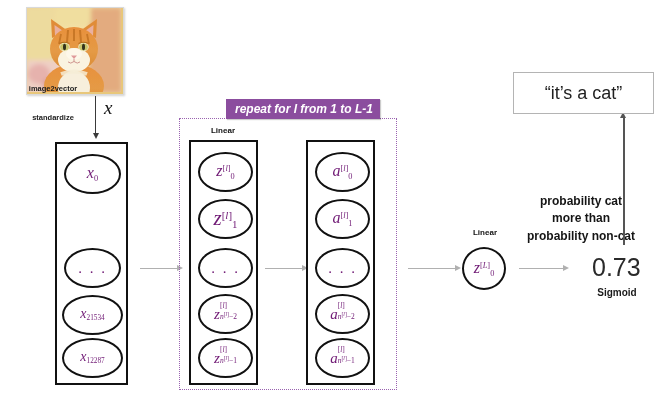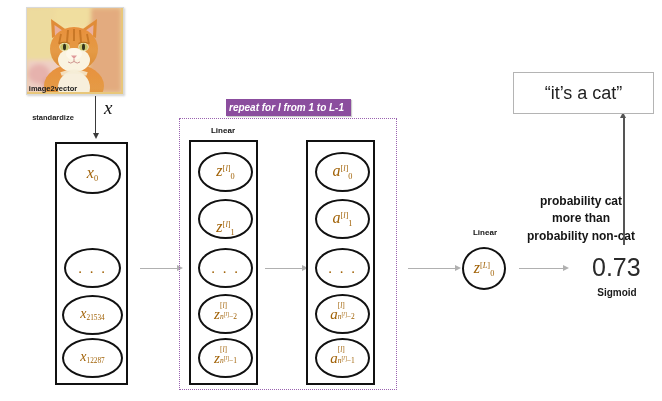--- a/index.html
+++ b/index.html
@@ -107,21 +107,21 @@
     position: absolute;
     border: 2.2px solid #111;
     border-radius: 50%;
     background: #fff;
     box-sizing: border-box;
     display: flex;
     align-items: center;
     justify-content: center;
     font-family: "Liberation Serif", serif;
     font-style: italic;
-    color: #a16207;
+    color: #701a75;
     line-height: 1;
   }
   .node .m { display: inline-block; position: relative; white-space: nowrap; }
   .node sub {
     font-size: 0.52em;
     font-style: normal;
     vertical-align: -0.32em;
   }
   .node sup {
     font-size: 0.52em;
@@ -174,22 +174,22 @@
     border: 1px dotted #9a63b0;
     box-sizing: border-box;
   }
   .repeat-banner {
     position: absolute;
     background: #8B4D9E;
     color: #ffffff;
     font-family: "Liberation Sans", sans-serif;
     font-style: italic;
     font-weight: bold;
-    font-size: 10px;
-    padding: 3px 7px 3px 3px;
+    font-size: 12px;
+    padding: 3px 7px 3px 9px;
     white-space: nowrap;
     box-shadow: 1px 1px 1px rgba(0,0,0,0.2);
   }
 
   
   .out-value {
     position: absolute;
     font-family: "Liberation Sans", sans-serif;
     font-weight: 300;
     font-size: 25px;
@@ -320,21 +320,21 @@
   <div class="repeat-box" style="left:179px; top:118px; width:218px; height:272px;"></div>
 
   <div class="repeat-banner" style="left:226px; top:99px;">repeat for l from 1 to L-1</div>
 
   <div class="cap" style="left:188px; top:126px; width:70px;">Linear</div>
 
   <div class="layer-box" style="left:189px; top:140px; width:69px; height:245px;">
     <div class="node" style="left:7px; top:10px; width:55px; height:40px; font-size:16px;">
       <span class="m"><i>z</i><sup>[<i>l</i>]</sup><sub>0</sub></span>
     </div>
-    <div class="node" style="left:7px; top:57px; width:55px; height:40px; font-size:16px;align-items:flex-end;">
+    <div class="node" style="left:7px; top:57px; width:55px; height:40px; font-size:21px;">
       <span class="m"><i>z</i><sup>[<i>l</i>]</sup><sub>1</sub></span>
     </div>
     <div class="node" style="left:7px; top:106px; width:55px; height:40px; font-size:15px;">
       <span class="m dots">. . .</span>
     </div>
     <div class="node" style="left:7px; top:152px; width:55px; height:40px; font-size:15px;">
       <span class="m"><i>z</i><span class="stack"><span class="up">[<i>l</i>]</span><span class="dn"><i>n</i><span class="ss">[<i>l</i>]</span>−2</span></span></span>
     </div>
     <div class="node" style="left:7px; top:196px; width:55px; height:40px; font-size:15px;">
       <span class="m"><i>z</i><span class="stack"><span class="up">[<i>l</i>]</span><span class="dn"><i>n</i><span class="ss">[<i>l</i>]</span>−1</span></span></span>

